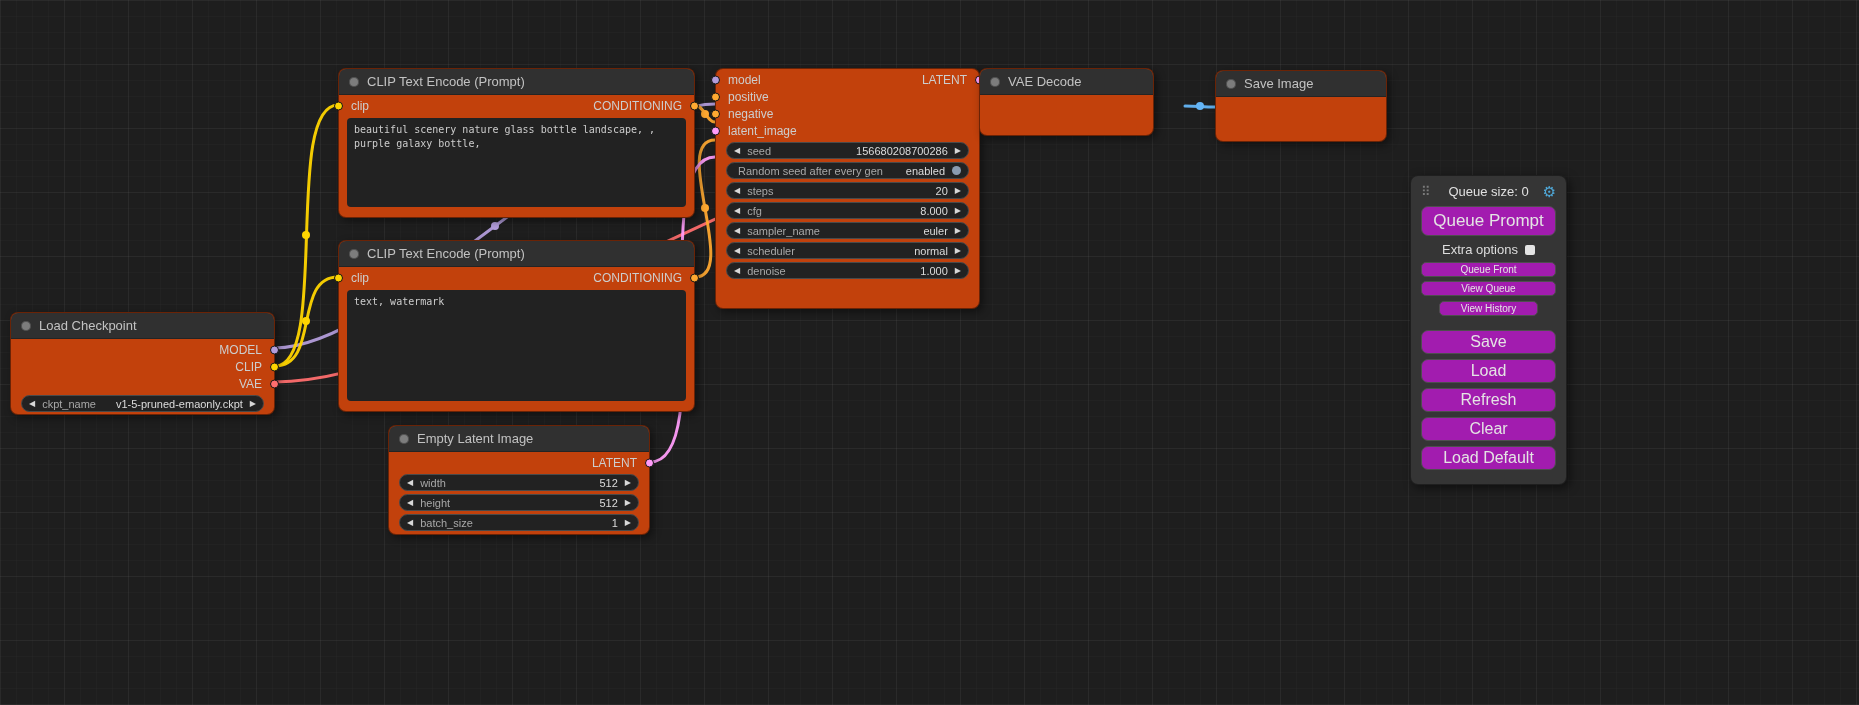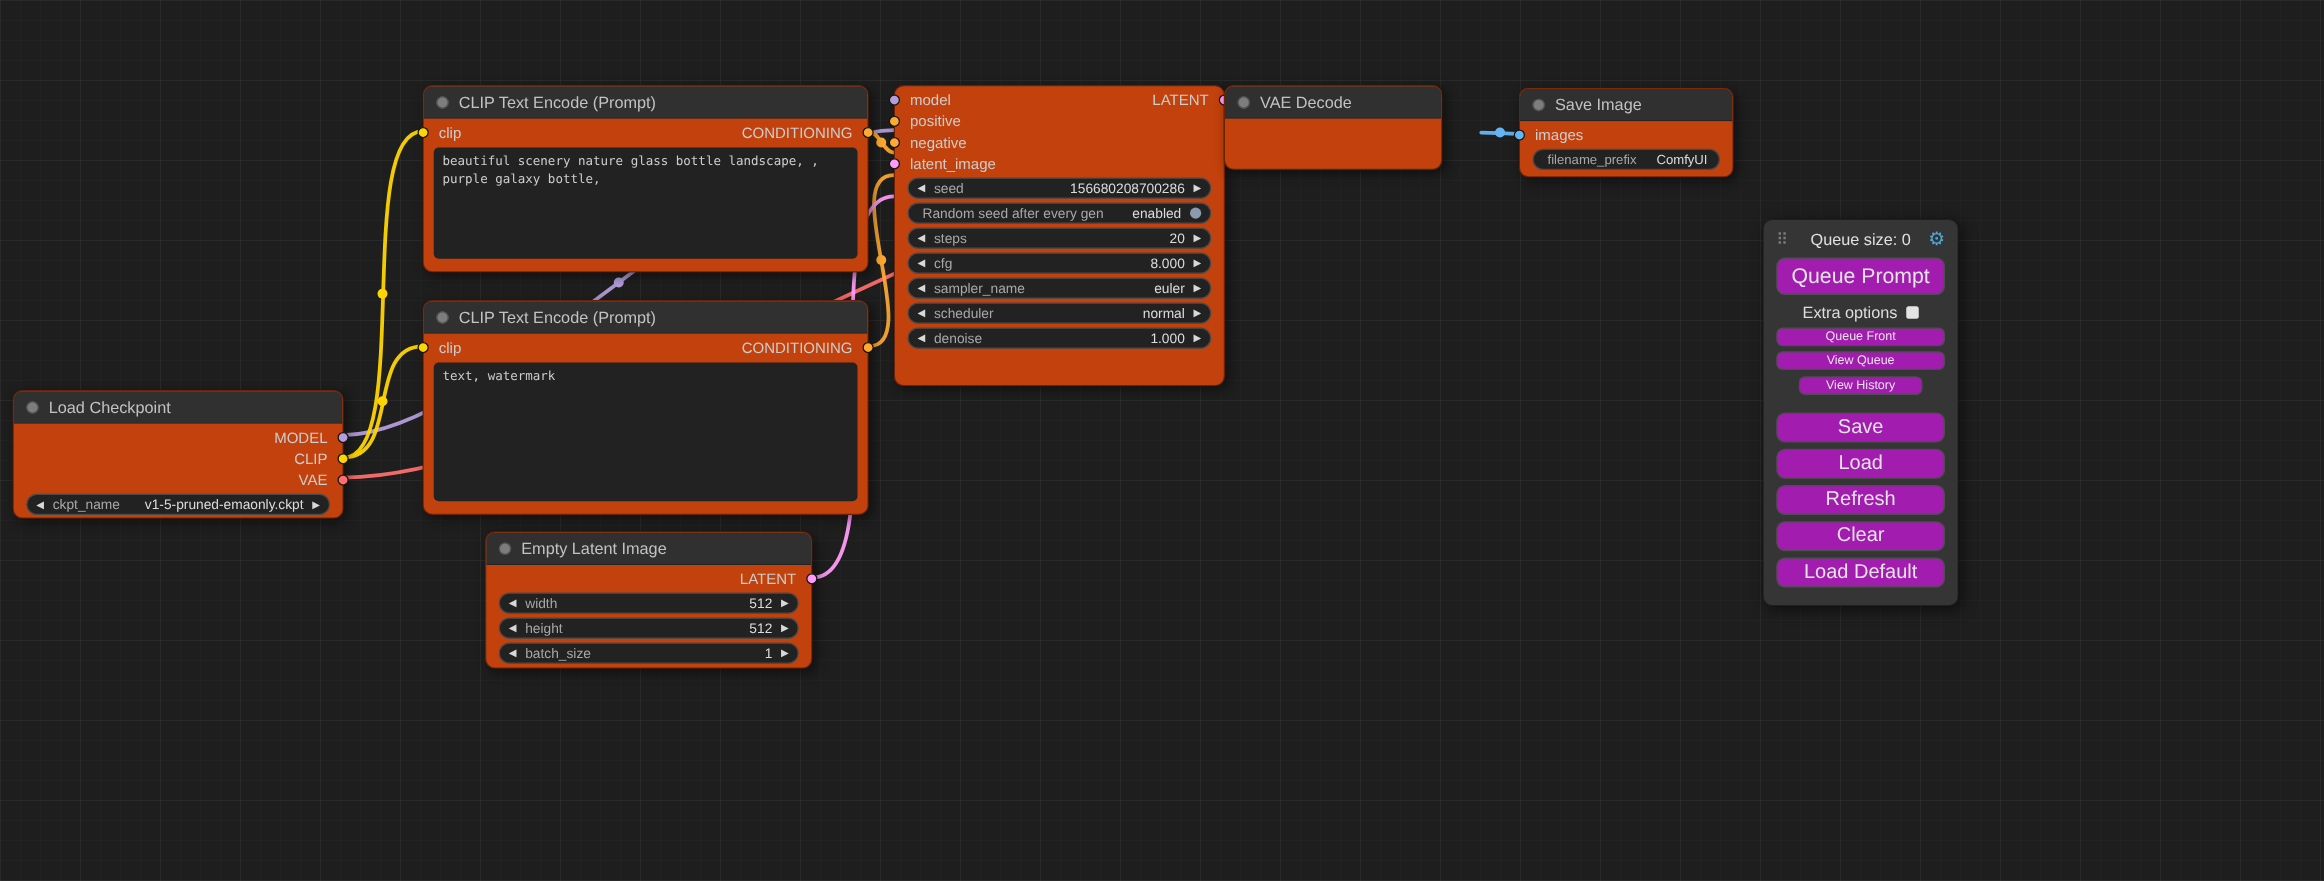--- a/index.html
+++ b/index.html
@@ -307,30 +307,20 @@
     <span class="collapse-dot"></span>
     <span class="title-text">VAE Decode</span>
   </div>
 </div>
 
 <div class="node" style="left:1215px; top:70px; width:172px; height:72px;">
   <div class="node-title">
     <span class="collapse-dot"></span>
     <span class="title-text">Save Image</span>
   </div>
-  <div class="node-body">
-    <div class="port-row">
-      <span class="pdot in" style="background: rgb(100, 181, 246);"></span>
-      <span class="pl-in">images</span>
-    </div>
-    <div class="widget plain" style="font-size:10.5px;">
-      <span class="wl">filename_prefix</span>
-      <span class="wv">ComfyUI</span>
-    </div>
-  </div>
 </div>
 
 <div class="menu">
   <div class="menu-header">
     <span class="drag-dots">⠿</span>
     <span class="qsize">Queue size: 0</span>
     <span class="gear" style="color: rgb(79, 168, 216);">⚙</span>
   </div>
 
   <button class="btn btn-queue">Queue Prompt</button>

